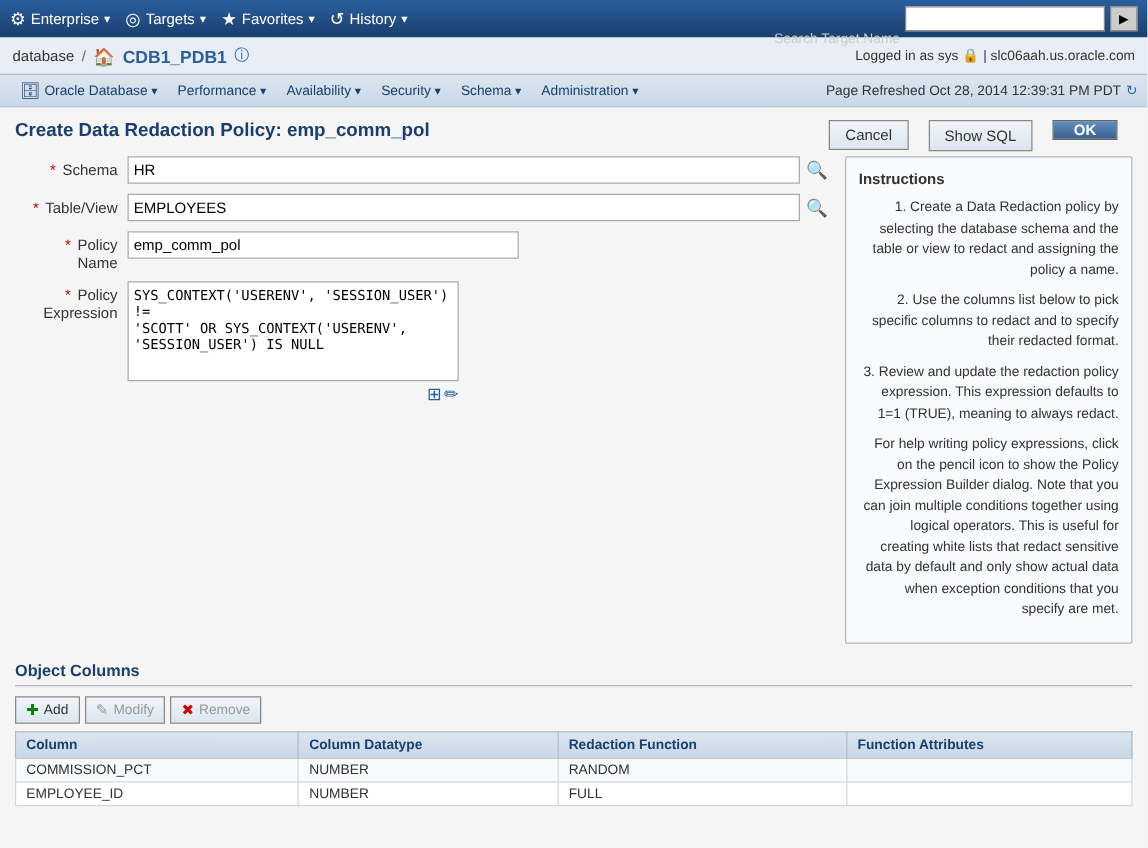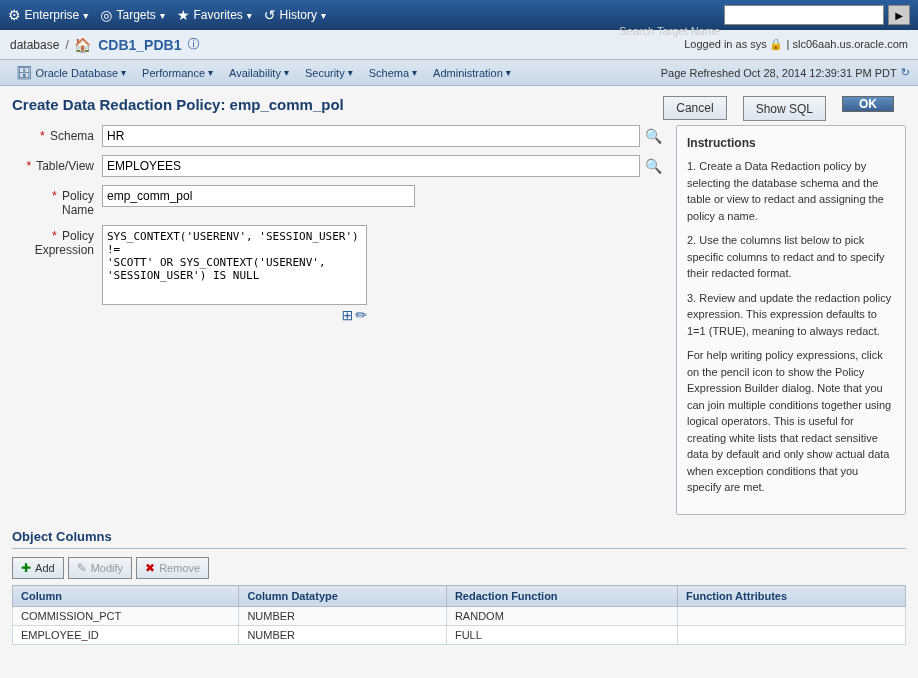--- a/index.html
+++ b/index.html
@@ -210,20 +210,21 @@
       font-size: 12px;
       font-weight: bold;
       color: #333;
       margin-bottom: 8px;
     }
 
     .instructions-text {
       font-size: 11px;
       color: #333;
       line-height: 1.5;
+      text-align: right;
     }
 
     .instructions-text p {
       margin-bottom: 8px;
     }
 
     
     .object-columns-section {
       margin-top: 8px;
     }

